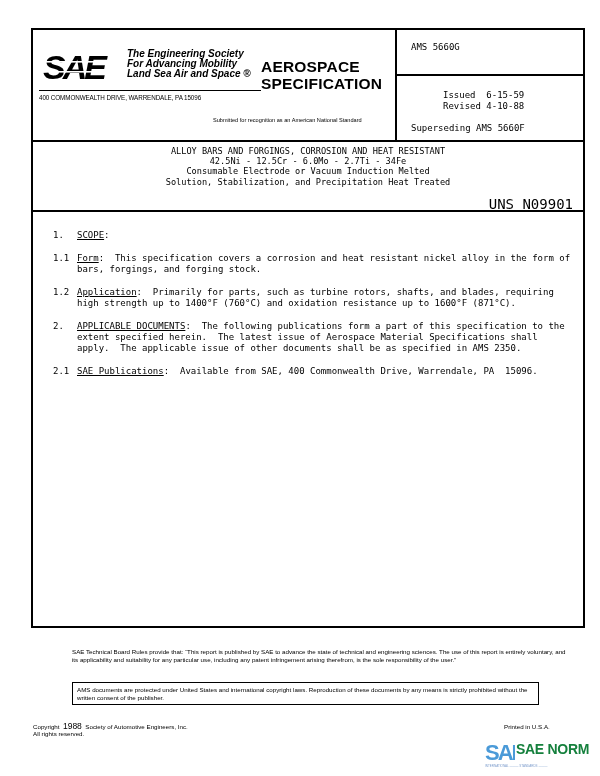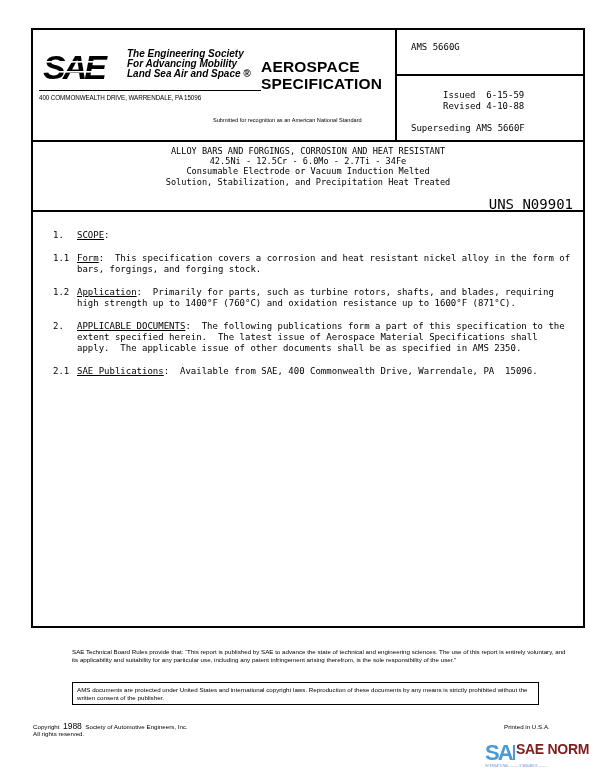--- a/index.html
+++ b/index.html
@@ -26,21 +26,21 @@
   .para { position:relative; margin-bottom:12px; }
   .num { position:absolute; left:0; top:0; }
   .ptext { margin-left:24px; }
   .u { text-decoration:underline; }
   .notice { position:absolute; left:72px; top:648px; width:500px; font-family:"Liberation Sans", sans-serif; font-size:6.2px; line-height:7.6px; }
   .copy-box { position:absolute; left:72px; top:682px; width:457px; border:1.2px solid #000; padding:3px 4px; font-family:"Liberation Sans", sans-serif; font-size:6.2px; line-height:7.6px; }
   .copyright { position:absolute; left:33px; top:723px; font-family:"Liberation Sans", sans-serif; font-size:6.2px; line-height:7.4px; }
   .copyright .yr { font-size:8.5px; font-weight:normal;margin-top:8px; }
   .printed { position:absolute; left:504px; top:723px; font-family:"Liberation Sans", sans-serif; font-size:6.2px; }
   .wm { position:absolute; left:485px; top:741px; width:110px; height:32px; }
-  .wm-text { position:absolute; left:31px; top:0; font-family:"Liberation Sans", sans-serif; font-weight:bold; font-size:14px; color:#7f1d1d; letter-spacing:-0.3px; }
+  .wm-text { position:absolute; left:31px; top:0; font-family:"Liberation Sans", sans-serif; font-weight:bold; font-size:14px; color:#15803d; letter-spacing:-0.3px; }
   .wm-sub { position:absolute; left:0; top:23px; font-family:"Liberation Sans", sans-serif; font-size:3px; color:#7c9ccc; }
 </style>
 </head>
 <body>
 
 <div class="frame">
   <div class="hdr-left">
     <svg class="sae-logo" viewBox="0 0 78 30">
       <text x="0" y="27" font-family="Liberation Sans, sans-serif" font-weight="bold" font-style="italic" font-size="34" letter-spacing="-3" fill="#000">SAE</text>
       <rect x="0" y="9" width="78" height="1.6" fill="#fff"></rect>

